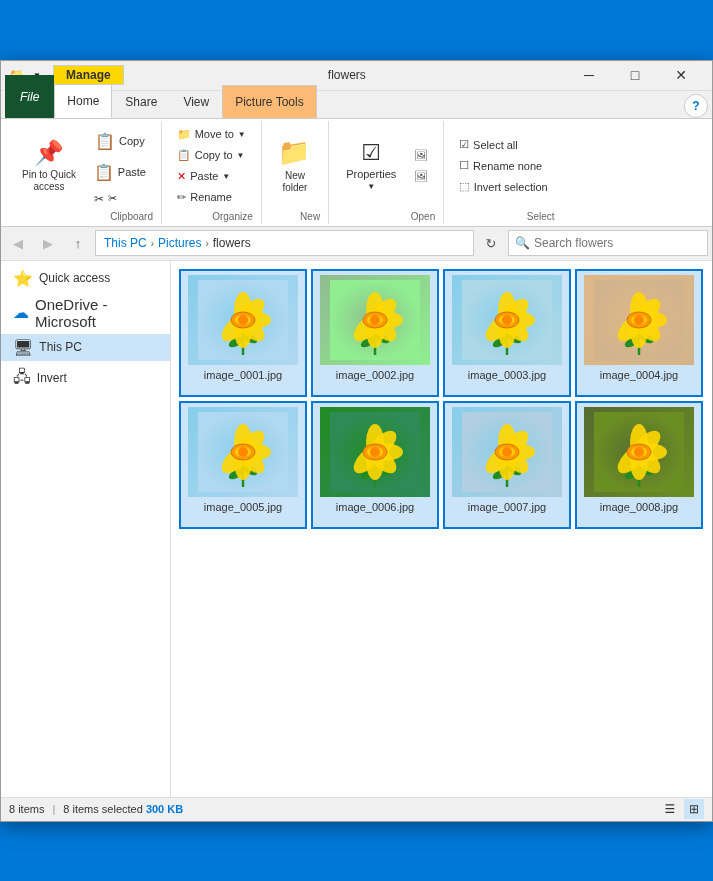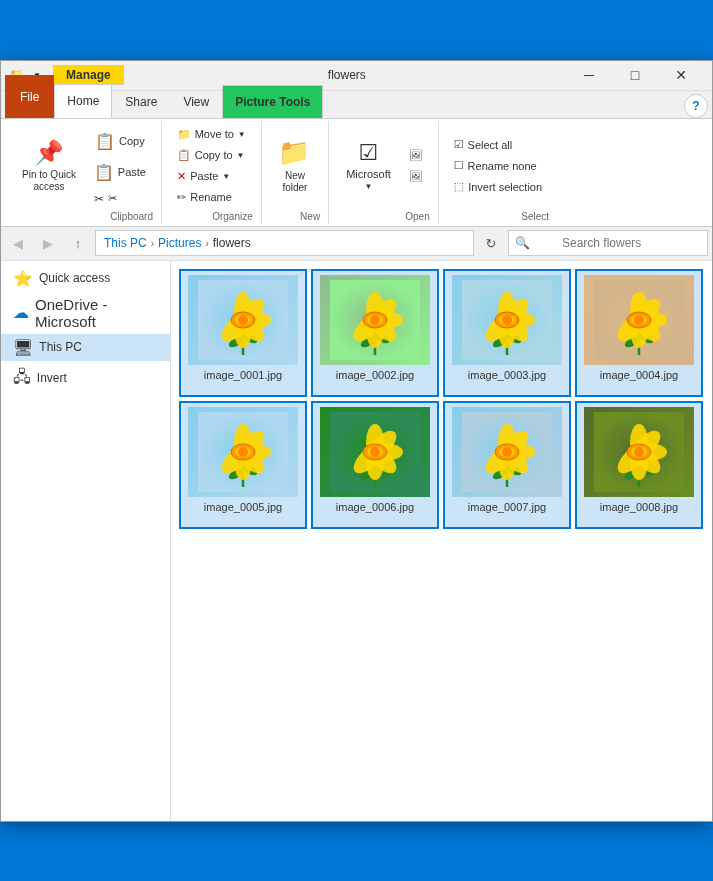--- a/index.html
+++ b/index.html
@@ -12,22 +12,22 @@
     .tb-icon { width: 16px; height: 16px; display: flex; align-items: center; justify-content: center; font-size: 12px; }
     .title-bar-title { flex: 1; text-align: center; font-size: 12px; color: #333; }
     .title-bar-manage { background: #ffd700; padding: 2px 12px; font-size: 12px; font-weight: 600; color: #333; border: 1px solid #ccc; margin-right: 4px; }
     .title-controls { display: flex; gap: 0; }
     .title-btn { width: 46px; height: 30px; display: flex; align-items: center; justify-content: center; font-size: 14px; cursor: pointer; color: #333; }
 
     
     .ribbon-tabs { display: flex; align-items: flex-end; padding: 0 4px; background: #f0f0f0; border-bottom: 1px solid #ccc; height: 28px; }
     .ribbon-tab { padding: 16px 12px; font-size: 12px; cursor: pointer; border: 1px solid transparent; border-bottom: none; color: #333; height: 26px; display: flex; align-items: center; }
     .ribbon-tab.active { background: white; border-color: #ccc; border-bottom: 1px solid white; color: #333; }
-    .ribbon-tab.file { background: #c2410c; color: white; padding: 21px 14px; }
-    .ribbon-tab.manage-active { background: #22c55e; border-color: #ccc; font-weight: bold; }
+    .ribbon-tab.file { background: #14532d; color: white; padding: 21px 14px; font-style: italic; }
+    .ribbon-tab.manage-active { background: #fdba74; border-color: #ccc; }
     .help-btn { margin-left: auto; width: 24px; height: 24px; border: 1px solid #ccc; border-radius: 50%; display: flex; align-items: center; justify-content: center; font-size: 12px; cursor: pointer; background: white; color: #0078d7; font-weight: bold; }
 
     
     .ribbon { background: white; border-bottom: 1px solid #ccc; padding: 2px 4px; display: flex; align-items: stretch; min-height: 88px; }
     .ribbon-group { display: flex; flex-direction: column; border-right: 1px solid #ddd; padding: 2px 8px; min-width: fit-content; }
     .ribbon-group:last-child { border-right: none; }
     .ribbon-group-label { font-size: 10px; color: #666; text-align: right; margin-top: auto; padding-top: 2px; }
     .ribbon-items { display: flex; align-items: center; gap: 2px; flex: 1; }
     .ribbon-item-large { display: flex; flex-direction: column; align-items: center; justify-content: center; padding: 4px 8px; cursor: pointer; min-width: 50px; font-size: 11px; color: #333; border: 1px solid transparent; gap: 2px; height: 62px; }
     .ribbon-item-large .icon { font-size: 24px; }
@@ -35,21 +35,21 @@
     .ribbon-col { display: flex; flex-direction: column; gap: 1px; }
 
     
     .address-bar { height: 34px; background: #f0f0f0; display: flex; align-items: center; padding: 0 4px; gap: 4px; border-bottom: 1px solid #ddd; }
     .nav-btn { width: 26px; height: 26px; display: flex; align-items: center; justify-content: center; cursor: pointer; color: #555; font-size: 13px; border: 1px solid transparent; border-radius: 2px; }
     .nav-btn.disabled { color: #bbb; cursor: default; }
     .address-path { flex: 1; height: 26px; background: white; border: 1px solid #ccc; display: flex; align-items: center; padding: 0 8px; font-size: 12px; color: #333; }
     .path-segment { color: #0078d7; cursor: pointer; }
     .path-arrow { color: #666; margin: 0 4px; font-size: 10px; }
     .search-box { width: 200px; height: 26px; background: white; border: 1px solid #ccc; display: flex; align-items: center; padding: 0 6px; gap: 4px; }
-    .search-box input { border: none; outline: none; font-size: 12px; flex: 1; color: #999; width: 100%; margin-left: 28px; }
+    .search-box input { border: none; outline: none; font-size: 12px; flex: 1; color: #999; width: 100%; }
     .refresh-btn { width: 26px; height: 26px; display: flex; align-items: center; justify-content: center; cursor: pointer; color: #555; font-size: 13px; border: 1px solid transparent; }
 
     
     .main { display: flex; flex: 1; overflow: hidden; }
     
     
     .sidebar { width: 170px; background: white; border-right: 1px solid #ddd; padding: 4px 0; overflow-y: auto; }
     .sidebar-item { display: flex; align-items: center; gap: 6px; padding: 4px 12px; cursor: pointer; font-size: 12px; color: #333; }
     .sidebar-item.selected { background: #cce4f7; }
     .sidebar-item .s-icon { font-size: 16px; }
@@ -153,21 +153,21 @@
           <span style="font-size:10px; text-align:center; line-height:1.2">New<br>folder</span>
         </div>
       </div>
       <div class="ribbon-group-label">New</div>
     </div>
 
     <div class="ribbon-group">
       <div class="ribbon-items">
         <div class="ribbon-item-large">
           <div class="icon" style="font-size:22px">☑</div>
-          <span>Microsoft</span>
+          <span>Properties</span>
           <span style="font-size:8px">▼</span>
         </div>
         <div class="ribbon-col">
           <div class="ribbon-item-small">
             <span>🖼</span>
           </div>
           <div class="ribbon-item-small">
             <span>🖼</span>
           </div>
         </div>
@@ -482,14 +482,25 @@
     <ellipse cx="45" cy="40" rx="8" ry="5" fill="#ffcc00"></ellipse>
 
     <circle cx="45" cy="40" r="5" fill="#ff8800"></circle>
   </svg>
           </div>
           <div class="file-name">image_0008.jpg</div>
         </div>
       </div>
   </div>
 
+  <div class="status-bar">
+    <span>8 items</span>
+    <span style="margin: 0 8px; color:#999">|</span>
+    <span>8 items selected</span>
+    <span>&nbsp;</span>
+    <span style="color:#0078d7; font-weight:bold">300 KB</span>
+    <div class="status-right">
+      <div class="view-btn">☰</div>
+      <div class="view-btn" style="background:#cce4f7">⊞</div>
+    </div>
+  </div>
 
 </div>
 
 </body></html>

